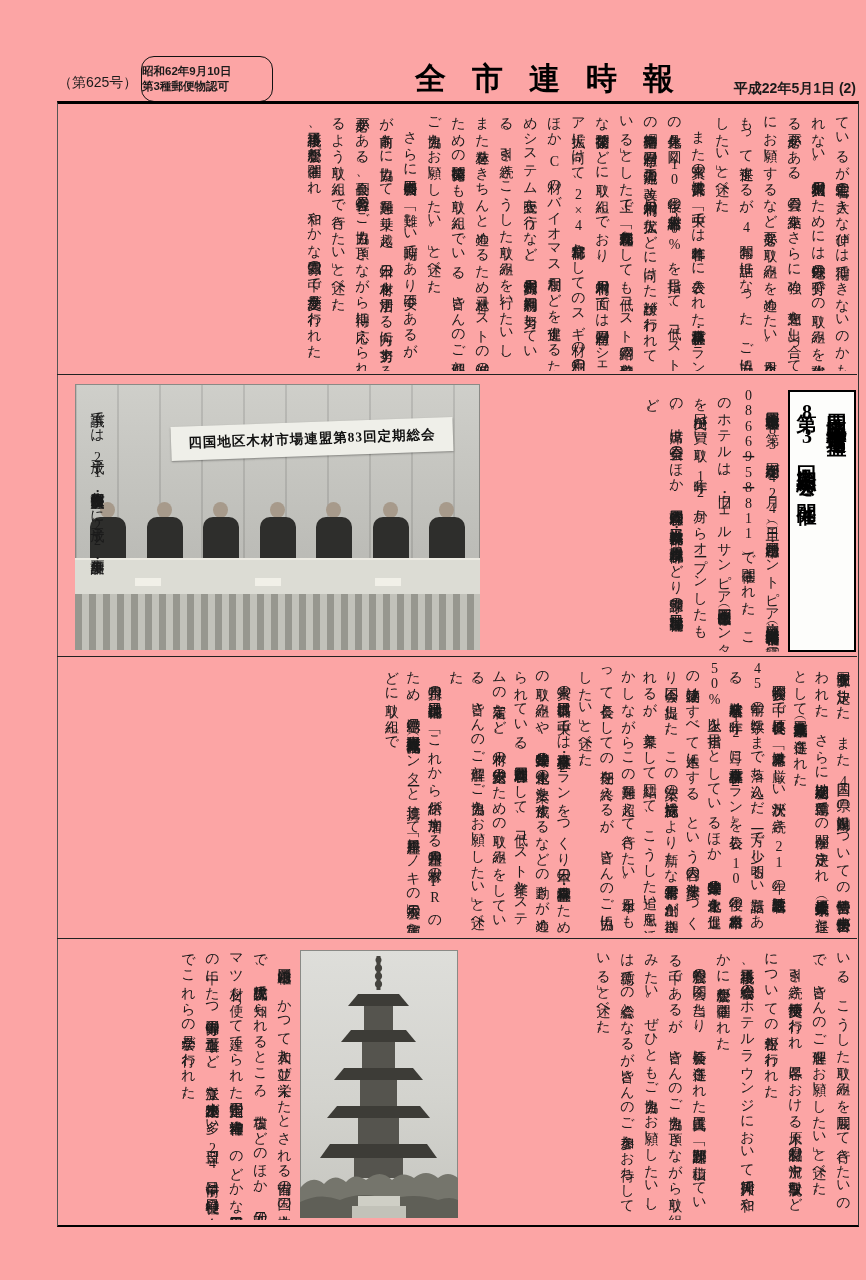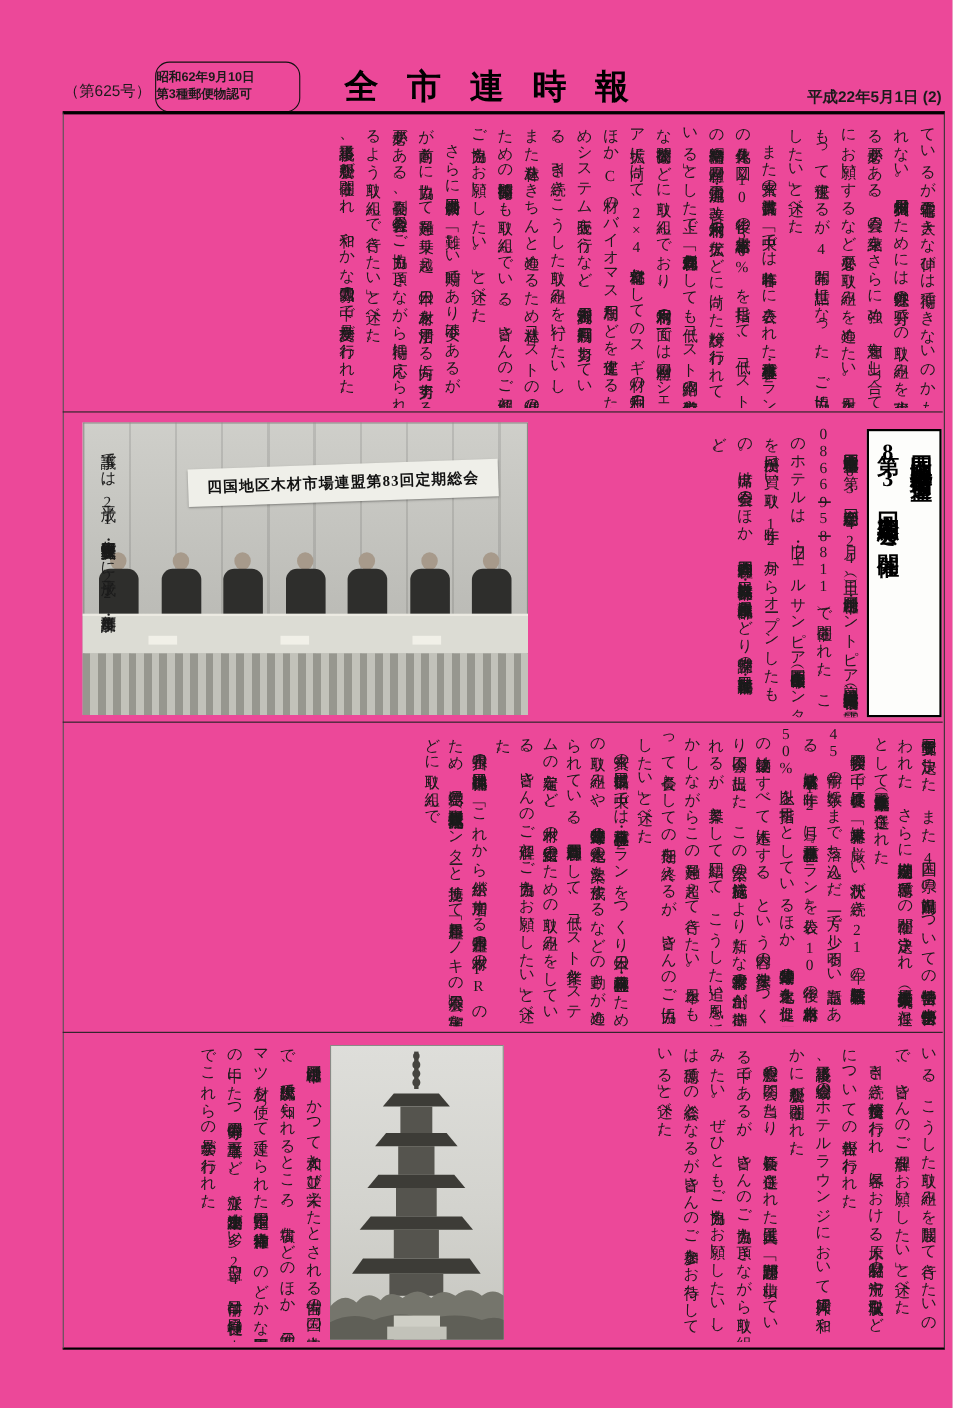--- a/index.html
+++ b/index.html
@@ -1,29 +1,29 @@
 <!DOCTYPE html>
 <html lang="ja"><head>
 <meta charset="utf-8">
 <style>
   html,body{margin:0;padding:0;background:#e9e9e6;}
   .page{
     position:relative;width:866px;height:1280px;margin:0 auto;
-    background:#ec4899;color:#1b1b1b;overflow:hidden;
+    background:#fca5a5;color:#1b1b1b;overflow:hidden;
     font-family:"Liberation Serif","DejaVu Serif",serif;
   }
   
   .issue-no{position:absolute;left:58px;top:74px;font-size:14px;
     font-family:"Liberation Sans","DejaVu Sans",sans-serif;}
   .permit-box{position:absolute;left:141px;top:56px;width:130px;height:44px;
     border:1.5px solid #111;border-radius:13px;background:transparent;
     display:flex;flex-direction:column;justify-content:center;
     font-size:11.5px;line-height:15px;
     font-family:"Liberation Sans","DejaVu Sans",sans-serif;font-weight:bold;}
-  .np-title{position:absolute;left:300px;top:58px;width:400px;text-align:left;
+  .np-title{position:absolute;left:300px;top:58px;width:400px;text-align:right;
     font-size:31px;font-weight:bold;letter-spacing:26px;text-indent:13px;color:#000;}
   .date-right{position:absolute;right:10px;top:80px;font-size:14px;
     font-family:"Liberation Sans","DejaVu Sans",sans-serif;font-weight:bold;}
   
   .frame{position:absolute;left:57px;top:101px;width:800px;height:1121px;
     border-top:3px solid #000;border-bottom:2px solid #000;
     border-left:1px solid #555;border-right:1px solid #333;}
   .rule{position:absolute;left:57px;width:800px;height:1px;background:#222;}
   .rule1{top:374px}.rule2{top:656px}.rule3{top:938px}
   

